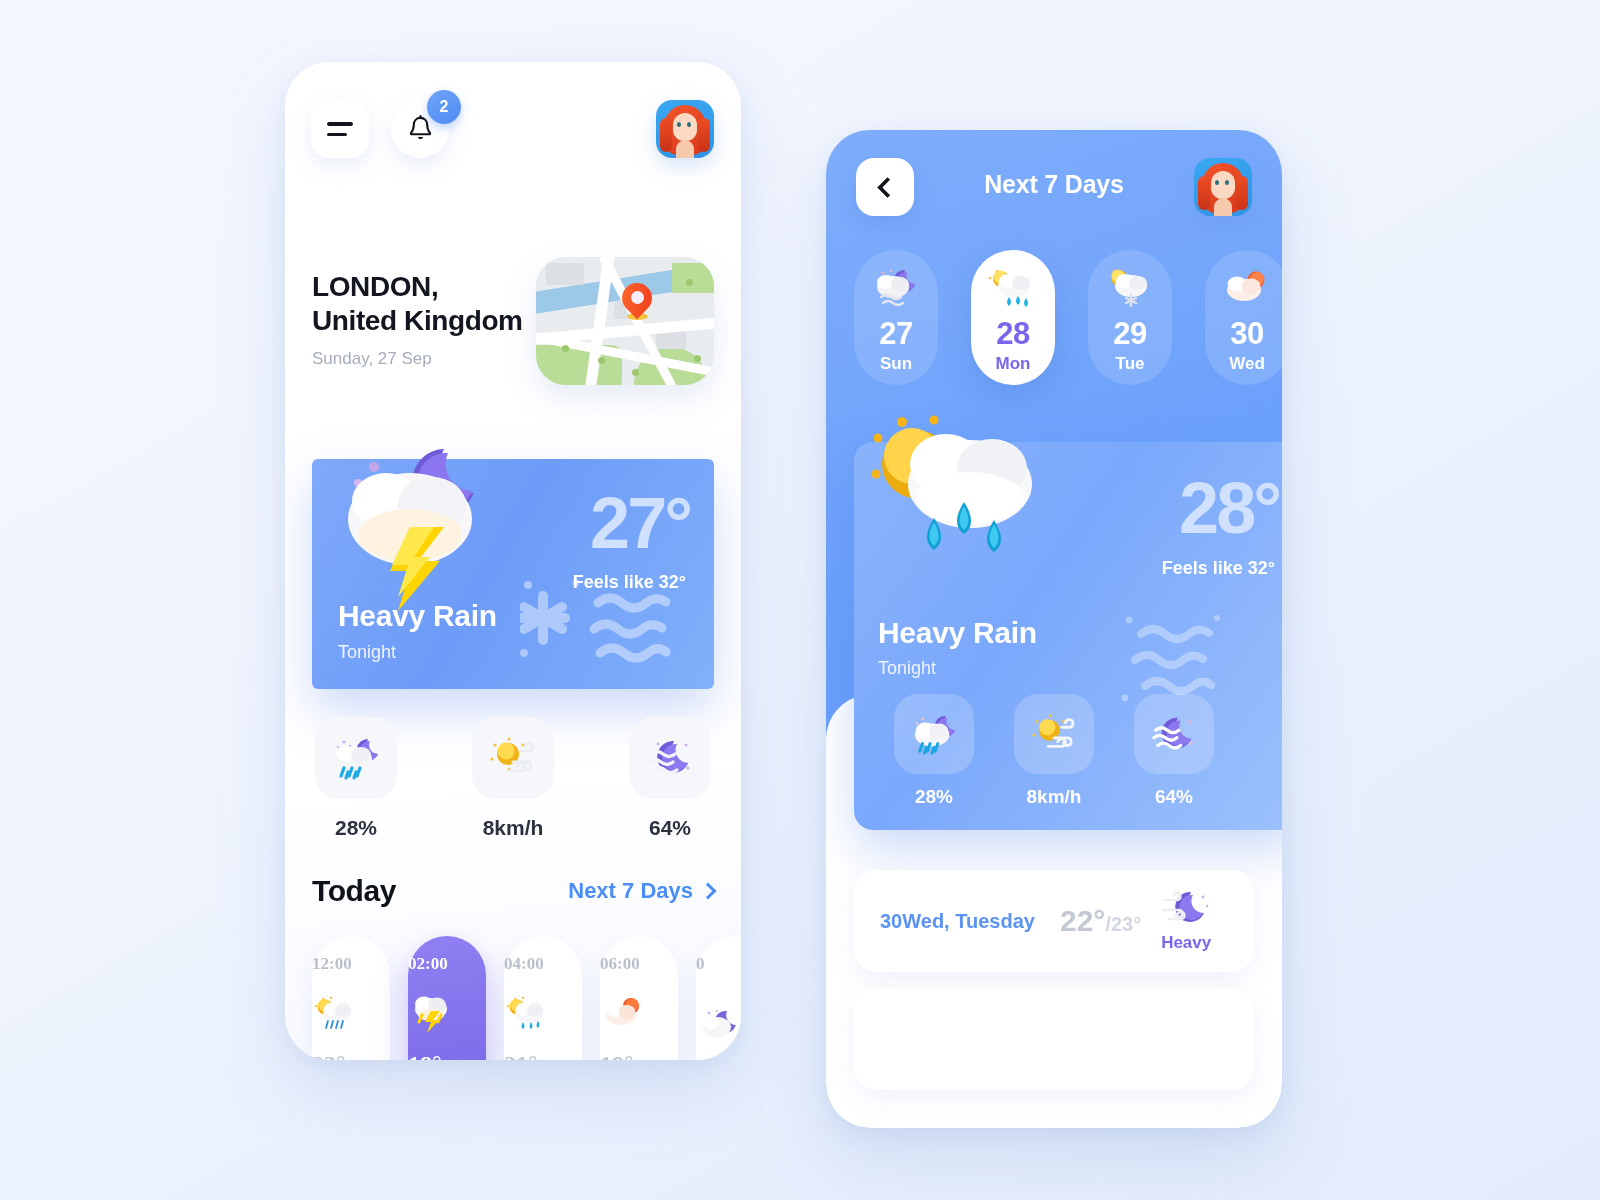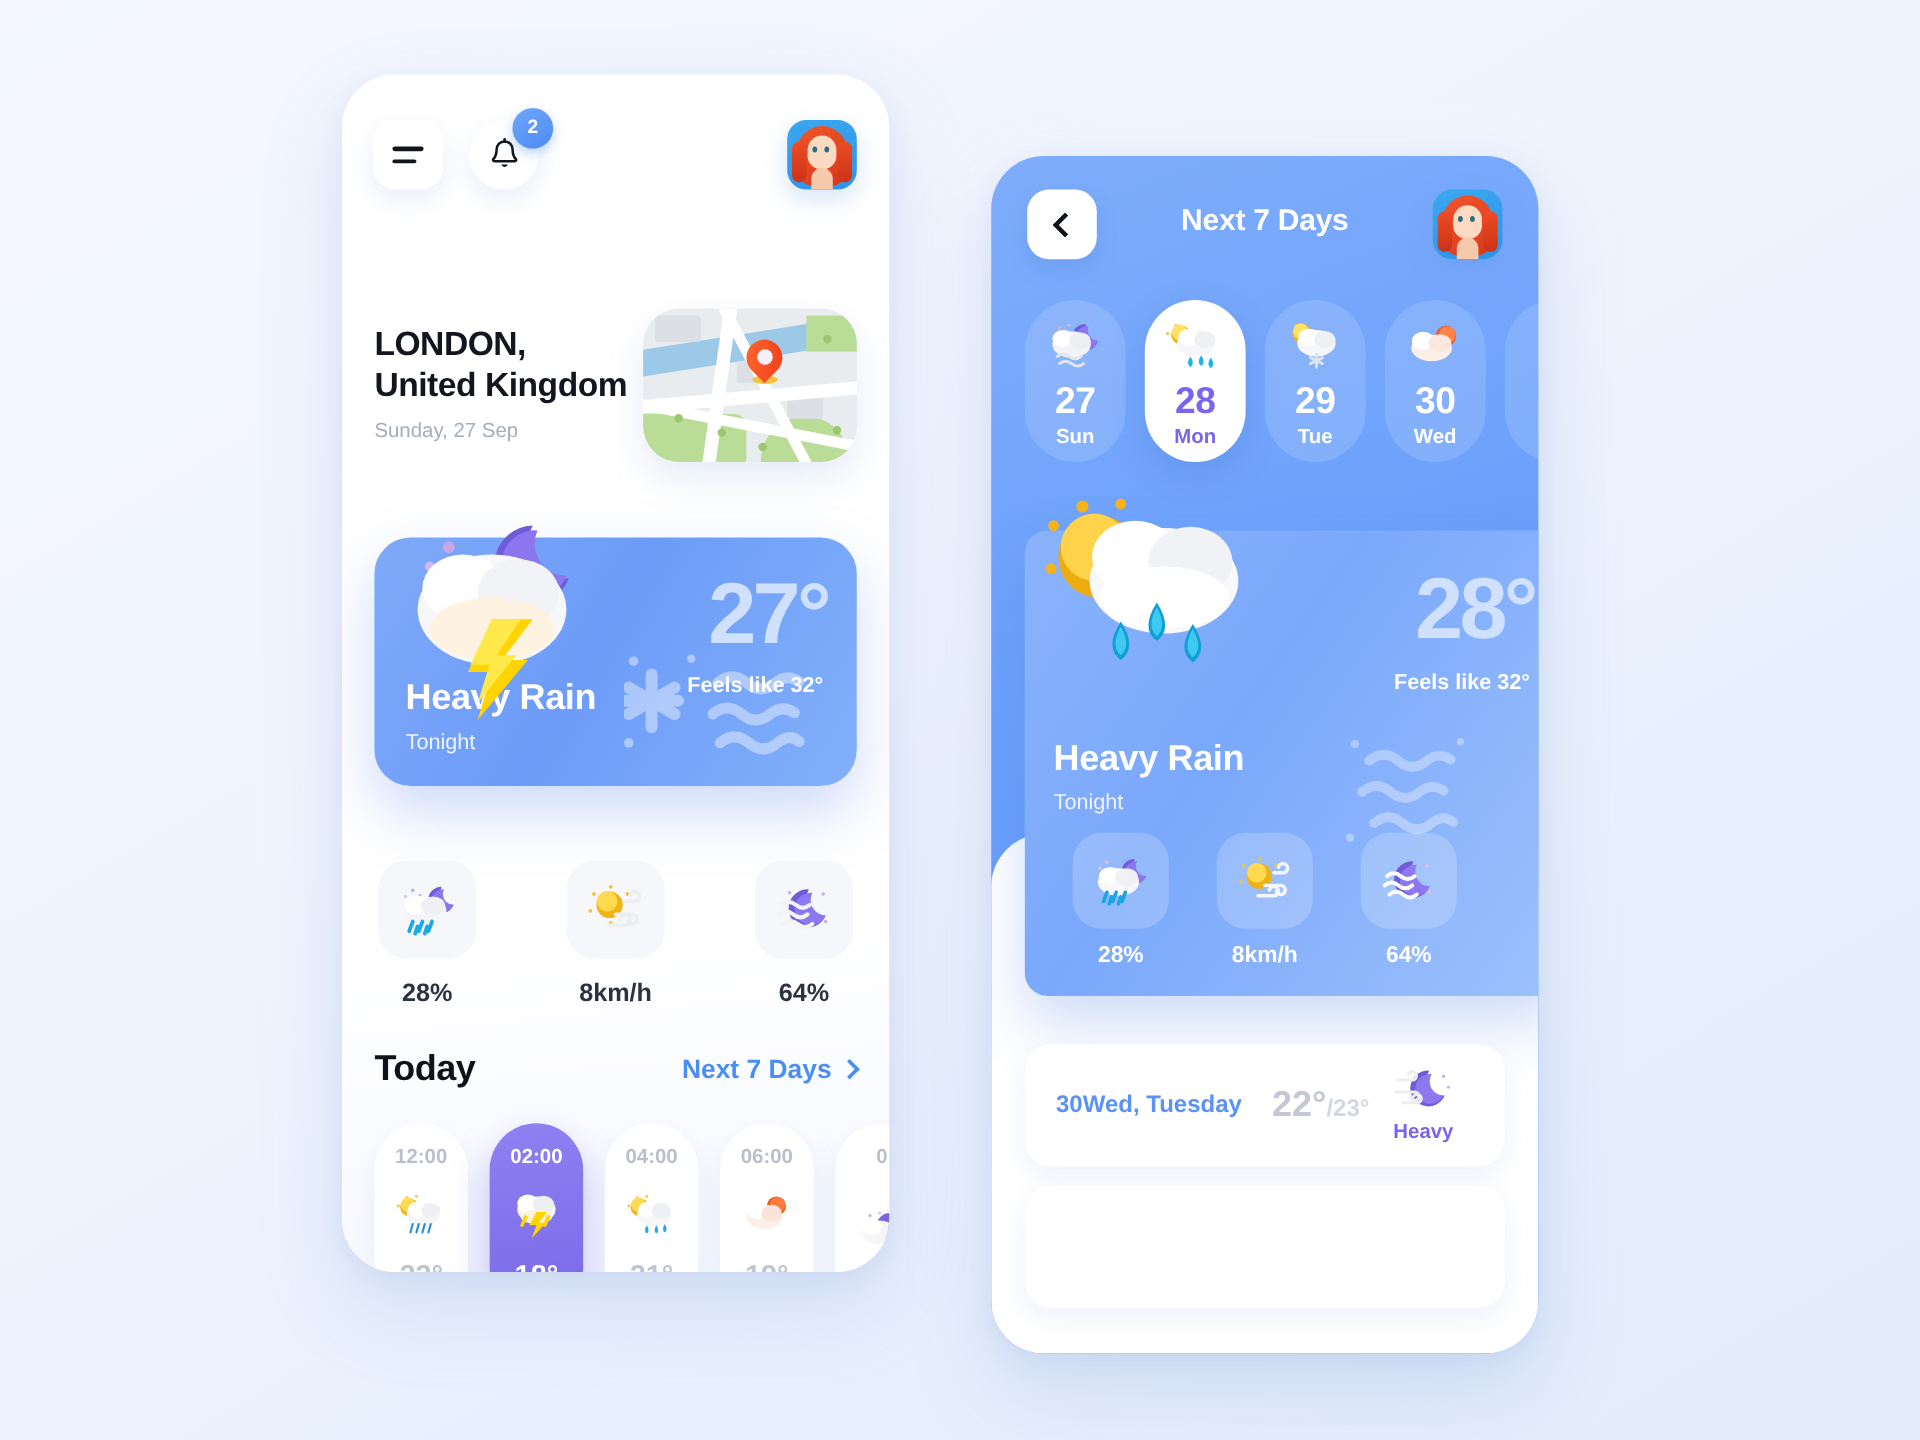--- a/index.html
+++ b/index.html
@@ -81,21 +81,21 @@
   .mp-b1 { left:10px; top:6px; width:38px; height:22px; }
   .mp-b2 { left:78px; top:44px; width:28px; height:18px; }
   .mp-b3 { left:120px; top:72px; width:30px; height:20px; }
   .mp-dot { position:absolute; width:7px; height:7px; border-radius:50%; background:#9dc76e; }
   .mp-pin { position:absolute; left:86px; top:26px; width:30px; height:38px; }
   .mp-pin-body { position:absolute; left:0; top:0; width:30px; height:30px; border-radius:50% 50% 50% 0; transform:rotate(-45deg); background:linear-gradient(145deg,#ff6a2e,#ed3b1b); }
   .mp-pin-hole { position:absolute; left:9px; top:8px; width:13px; height:13px; border-radius:50%; background:#f5eefc; }
   .mp-pin-sh { position:absolute; left:5px; top:30px; width:21px; height:7px; border-radius:50%; background:#f6c33c; }
 
   .hero-card {
-    position:absolute; left:27px; top:386px; width:402px; height:207px; border-radius:30px;
+    position:absolute; left:27px; top:397px; width:402px; height:230px; border-radius:6px;
     background:linear-gradient(120deg,#7fa9f9 0%, #6d9cf8 45%, #82b0fa 100%);
     box-shadow:0 22px 48px rgba(110,150,235,.34);
     cursor:pointer;
   }
   .hero-temp { position:absolute; right:24px; top:28px; font-size:72px; font-weight:800; color:#cfe1ff; letter-spacing:-3px; line-height:1; }
   .hero-feels { position:absolute; right:28px; top:113px; font-size:18px; font-weight:700; color:#ffffff; }
   .hero-cond { position:absolute; left:26px; bottom:56px; font-size:30px; font-weight:800; color:#fff; letter-spacing:-.3px; }
   .hero-sub { position:absolute; left:26px; bottom:26px; font-size:18px; font-weight:500; color:#eef4ff; }
   .hero-deco { position:absolute; right:34px; bottom:20px; width:160px; height:90px; opacity:.42; }
 
@@ -108,22 +108,22 @@
 
   .today-row { position:absolute; left:27px; right:27px; top:812px; display:flex; align-items:center; justify-content:space-between; }
   .today-lbl { font-size:30px; font-weight:800; color:#0f1218; letter-spacing:-.4px; }
   .next7 { display:flex; align-items:center; gap:9px; font-size:22px; font-weight:700; color:#4a8ef5; cursor:pointer; }
   .chev { width:12px; height:12px; border-right:3.4px solid #4a8ef5; border-top:3.4px solid #4a8ef5; transform:rotate(45deg); }
 
   .hours { position:absolute; left:27px; top:874px; display:flex; gap:18px; }
   .hour {
     width:78px; height:160px; border-radius:39px; background:#fff;
     box-shadow:0 10px 26px rgba(120,150,210,.13);
-    display:flex; flex-direction:column; align-items:center; justify-content:space-between;
-    padding:18px 0 18px; cursor:pointer;
+    display:flex; flex-direction:column; align-items:flex-start; justify-content:space-between;
+    padding:18px 0 18px; cursor:pointer;font-family:Liberation Serif, serif;
   }
   .hour.sel {
     background:linear-gradient(170deg,#8f80f2 0%, #7a69e7 100%);
     box-shadow:0 14px 32px rgba(120,100,230,.40);
   }
   .hour-t { font-size:17px; font-weight:700; color:#b9bfcb; }
   .hour.sel .hour-t { color:#fff; }
   .hour-d { font-size:24px; font-weight:800; color:#c0c5d0; }
   .hour.sel .hour-d { color:#fff; }
   .hour-ic { width:46px; height:40px; display:flex; align-items:center; justify-content:center; }
@@ -139,21 +139,21 @@
   .rp-topbar { position:absolute; left:0; right:0; top:28px; height:60px; }
   .back-btn {
     position:absolute; left:30px; top:0; width:58px; height:58px; border-radius:18px; background:#fff;
     display:flex; align-items:center; justify-content:center; cursor:pointer;
     box-shadow:0 8px 18px rgba(60,110,200,.18);
   }
   .back-chev { width:15px; height:15px; border-left:4px solid #11141b; border-bottom:4px solid #11141b; transform:rotate(45deg); margin-left:4px; border-radius:1px; }
   .rp-title { position:absolute; left:0; right:0; top:12px; text-align:center; font-size:25px; font-weight:700; color:#fff; letter-spacing:-.2px; }
   .avatar.rp { right:30px; top:0; }
 
-  .days { position:absolute; left:28px; top:120px; display:flex; gap:16px; }
+  .days { position:absolute; left:28px; top:120px; display:flex; gap:33px; }
   .day {
     width:84px; height:135px; border-radius:42px; background:rgba(255,255,255,.14);
     display:flex; flex-direction:column; align-items:center; justify-content:flex-start;
     padding-top:16px; cursor:pointer;
   }
   .day.sel { background:#fff; box-shadow:0 10px 28px rgba(60,110,200,.24); }
   .day-ic { width:50px; height:44px; display:flex; align-items:center; justify-content:center; }
   .day-n { margin-top:6px; font-size:31px; font-weight:800; color:#fff; letter-spacing:-.5px; }
   .day.sel .day-n { color:#7b65ec; }
   .day-w { margin-top:2px; font-size:17px; font-weight:700; color:#fff; }

